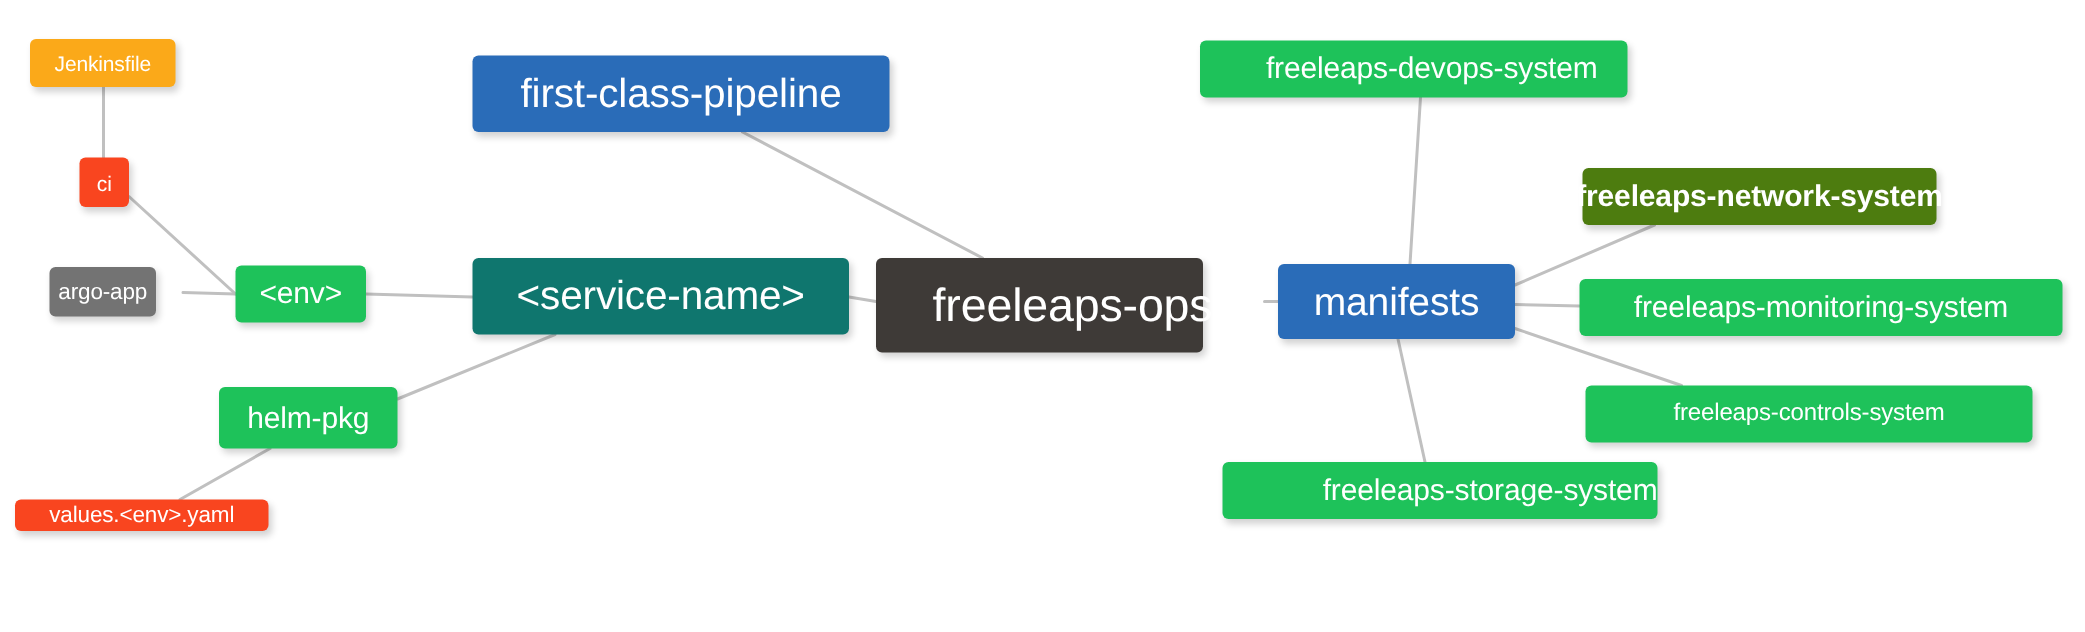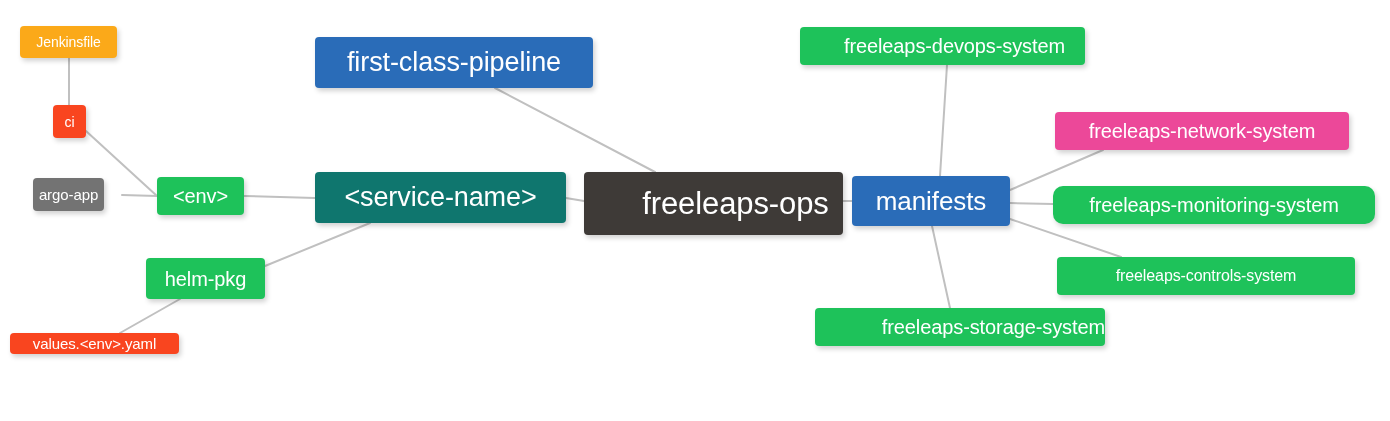--- a/index.html
+++ b/index.html
@@ -84,33 +84,33 @@
       </div>
       <div class="node" style="left: 10px; top: 333px; width: 169px; height: 21px; background: rgb(249, 69, 31);">
         <span class="node-label" style="font-size: 15px;">values.&lt;env&gt;.yaml</span>
       </div>
       <div class="node" style="left: 315px; top: 37px; width: 278px; height: 51px; background: rgb(42, 108, 184);">
         <span class="node-label" style="font-size: 27px;">first-class-pipeline</span>
       </div>
       <div class="node" style="left: 315px; top: 172px; width: 251px; height: 51px; background: #0f766e;">
         <span class="node-label" style="font-size: 27px;">&lt;service-name&gt;</span>
       </div>
-      <div class="node" style="left: 584px; top: 172px; width: 259px; height: 63px; background: rgb(62, 58, 55); padding-left: 44px;">
+      <div class="node" style="left: 584px; top: 172px; width: 218px; height: 63px; background: rgb(62, 58, 55); padding-left: 44px;">
         <span class="node-label" style="font-size: 31px;">freeleaps-ops</span>
       </div>
       <div class="node" style="left: 852px; top: 176px; width: 158px; height: 50px; background: rgb(42, 108, 184);">
         <span class="node-label" style="font-size: 26px;">manifests</span>
       </div>
       <div class="node" style="left: 800px; top: 27px; width: 285px; height: 38px; background: rgb(30, 194, 90); padding-left: 24px;">
         <span class="node-label" style="font-size: 20px;">freeleaps-devops-system</span>
       </div>
-      <div class="node" style="left: 1055px; top: 112px; width: 294px; height: 38px; background: #ec4899;">
+      <div class="node" style="left: 1055px; top: 112px; width: 236px; height: 38px; background: #4d7c0f; font-weight: bold;">
         <span class="node-label" style="font-size: 20px;">freeleaps-network-system</span>
       </div>
-      <div class="node" style="left: 1053px; top: 186px; width: 322px; height: 38px; background: rgb(30, 194, 90); border-radius: 10px;">
+      <div class="node" style="left: 1053px; top: 186px; width: 322px; height: 38px; background: rgb(30, 194, 90);">
         <span class="node-label" style="font-size: 20px;">freeleaps-monitoring-system</span>
       </div>
       <div class="node" style="left: 1057px; top: 257px; width: 298px; height: 38px; background: rgb(30, 194, 90);">
         <span class="node-label" style="font-size: 16px;">freeleaps-controls-system</span>
       </div>
       <div class="node" style="left: 815px; top: 308px; width: 290px; height: 38px; background: rgb(30, 194, 90); justify-content: flex-end;">
         <span class="node-label" style="font-size: 20px;">freeleaps-storage-system</span>
       </div>
     </div>
 </div>

